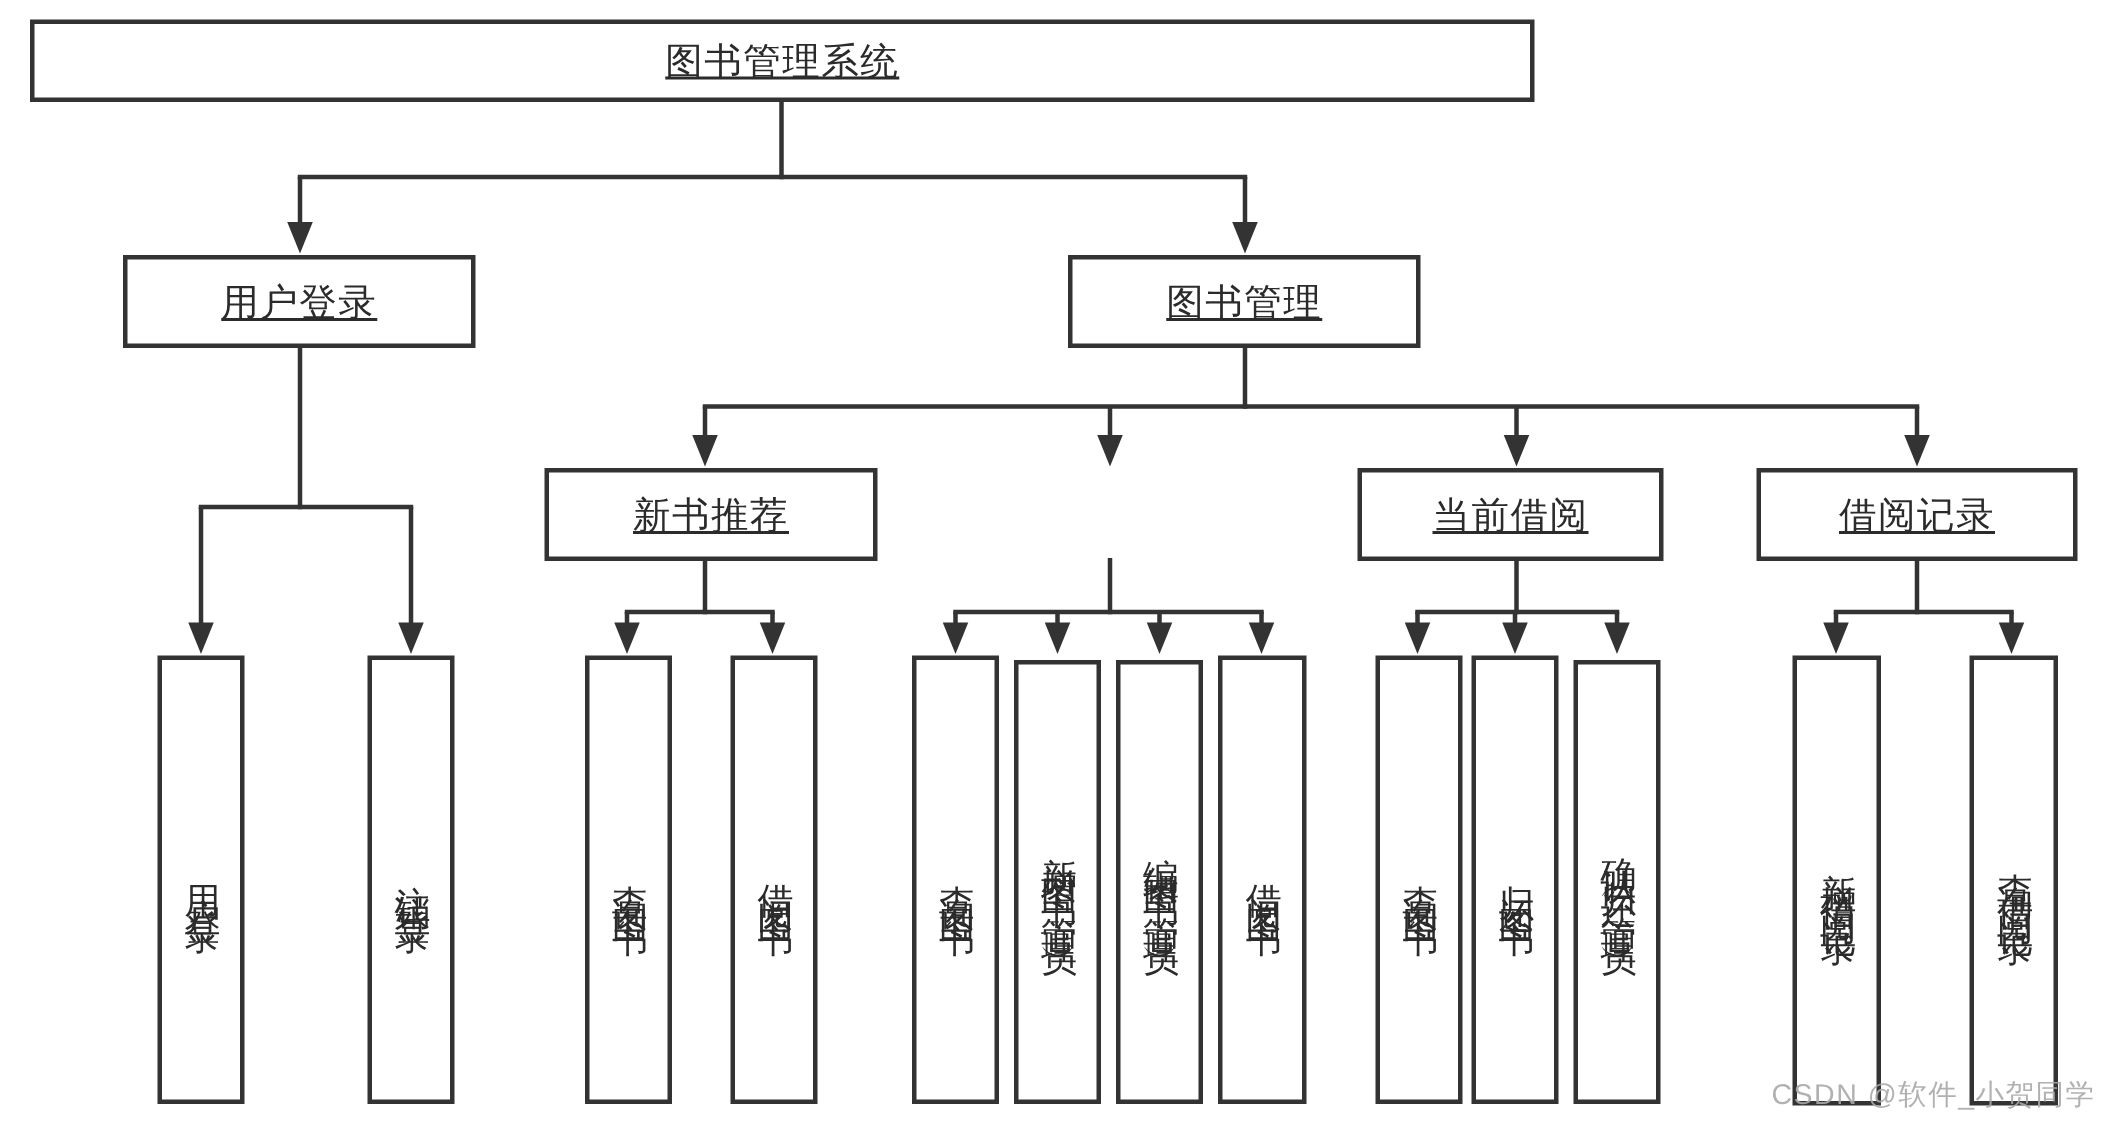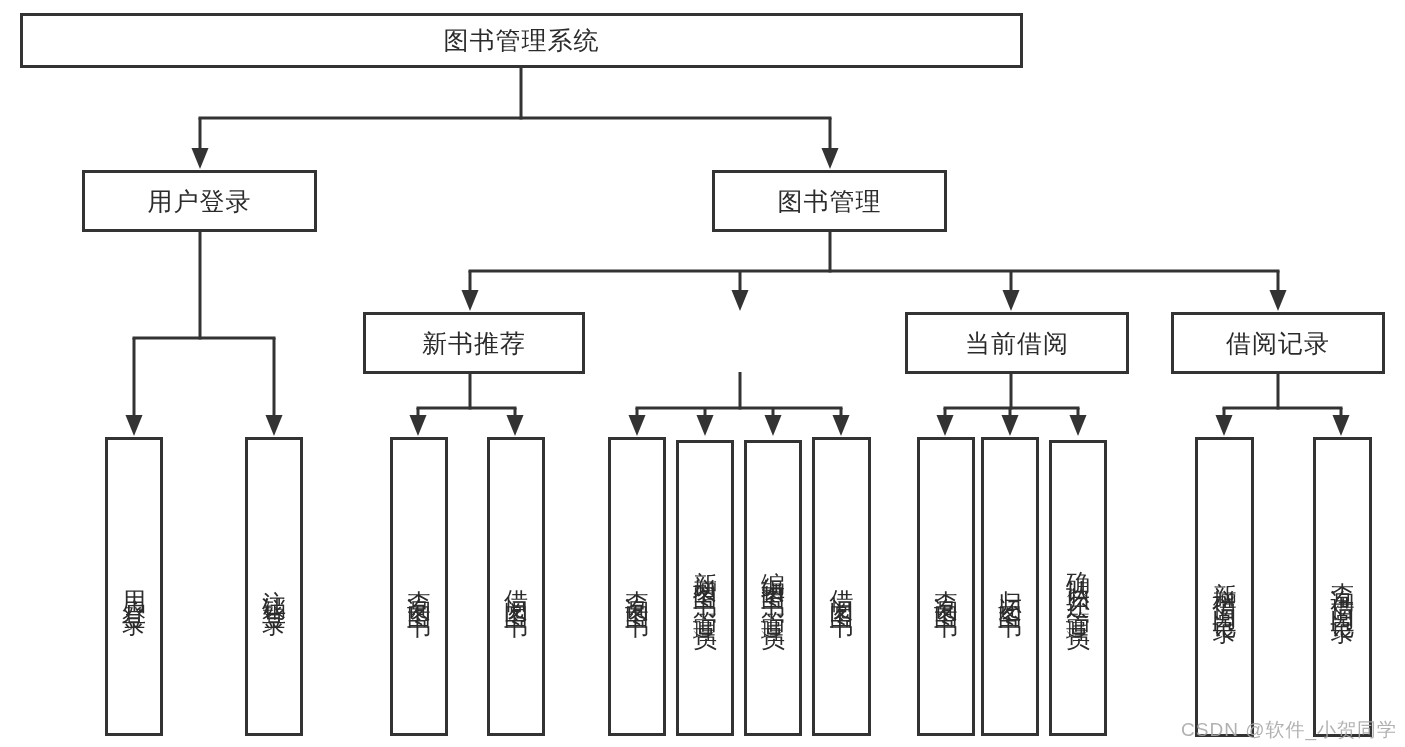--- a/index.html
+++ b/index.html
@@ -29,20 +29,21 @@
     display: flex;
     align-items: center;
     justify-content: center;
     z-index: 2;
     color: #2b2b2b;
   }
   .box.h span {
     font-size: 25px;
     letter-spacing: 1px;
     white-space: nowrap;
+    text-decoration: underline;
   }
   .box.v span {
     writing-mode: vertical-rl;
     text-orientation: mixed;
     font-size: 24px;
     letter-spacing: 8px;
     line-height: 1;
     white-space: nowrap;
   }
   .watermark {
@@ -132,21 +133,21 @@
   <div class="box h" style="left:82px; top:170px; width:235px; height:62px;">
     <span>用户登录</span>
   </div>
   <div class="box h" style="left:712px; top:170px; width:235px; height:62px;">
     <span>图书管理</span>
   </div>
 
   <div class="box h" style="left:363px; top:312px; width:222px; height:62px;">
     <span>新书推荐</span>
   </div>
-  <div class="box h" style="left:905px; top:312px; width:224px; height:62px;">
+  <div class="box h" style="left:905px; top:312px; width:204px; height:62px;">
     <span>当前借阅</span>
   </div>
   <div class="box h" style="left:1171px; top:312px; width:214px; height:62px;">
     <span>借阅记录</span>
   </div>
 
   <div class="box v" style="left:105px; top:437px; width:58px; height:299px;">
     <span>用户登录</span>
   </div>
   <div class="box v" style="left:245px; top:437px; width:58px; height:299px;">

